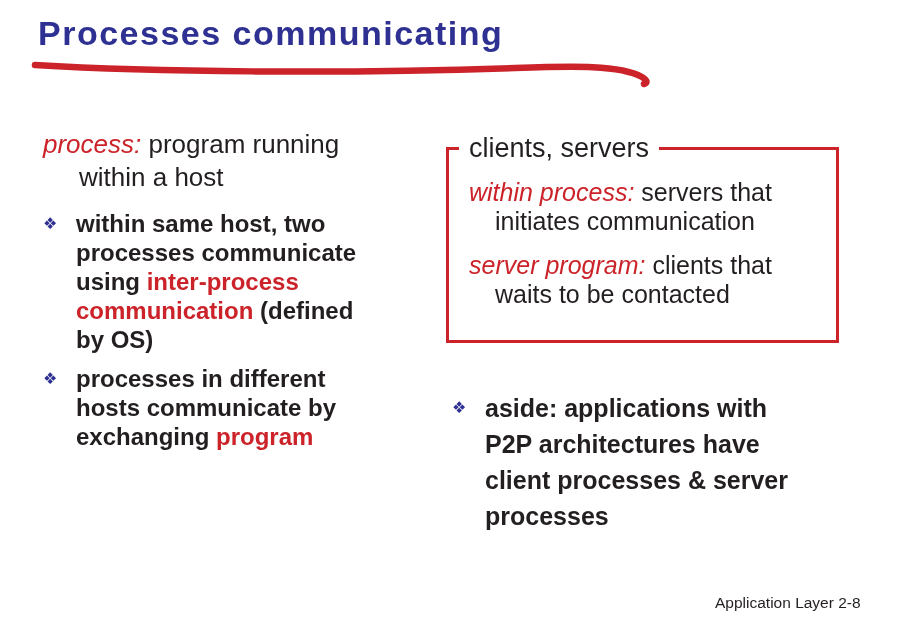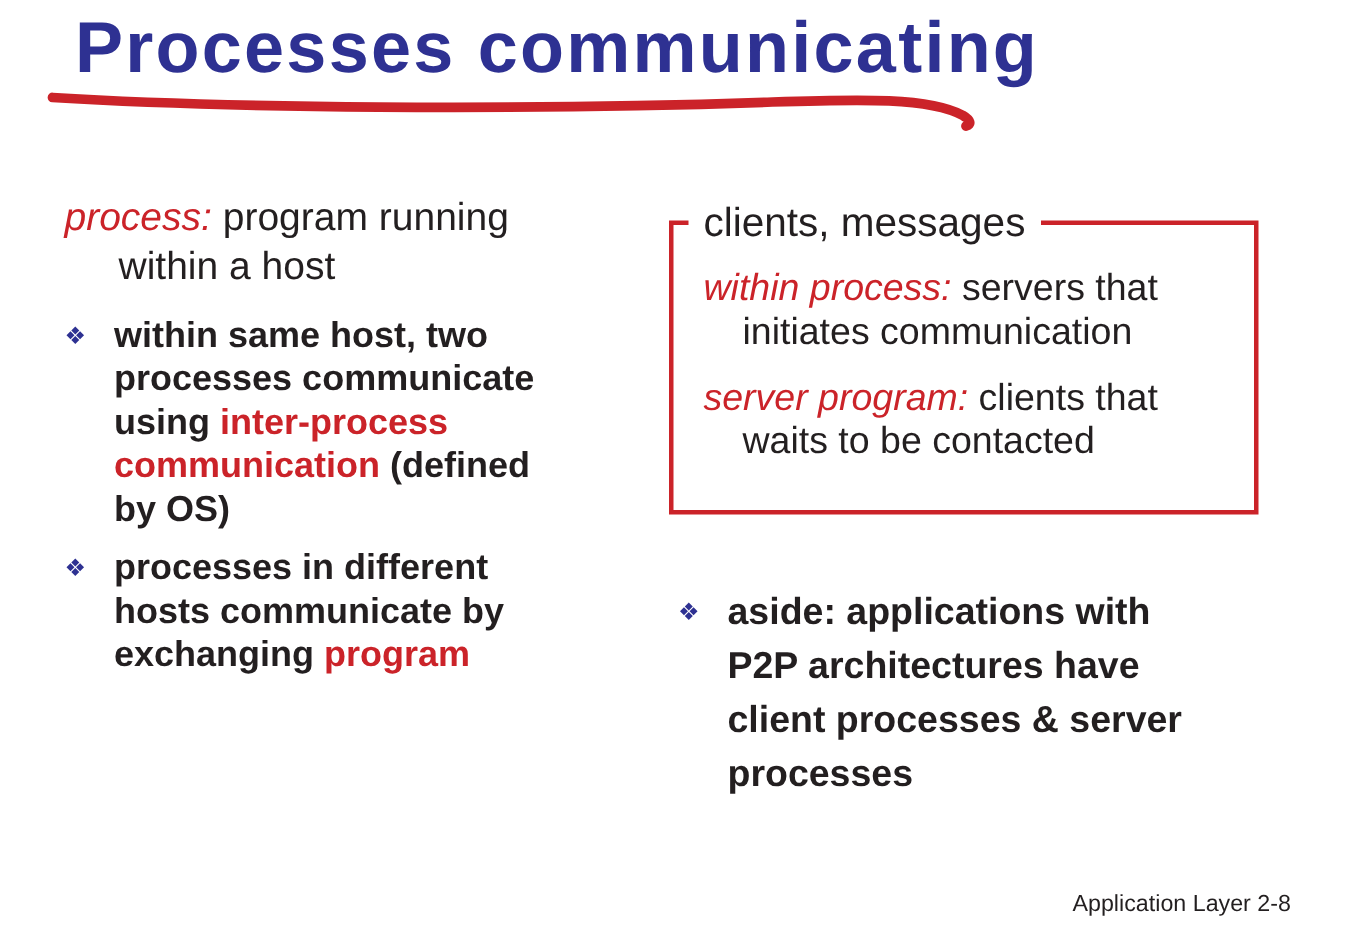--- a/index.html
+++ b/index.html
@@ -15,24 +15,24 @@
     height: 628px;
     background: var(--bg);
     font-family: "Liberation Sans", sans-serif;
     color: var(--text);
     overflow: hidden;
   }
 
   
   .title {
     position: absolute;
-    left: 50px;
+    left: 38px;
     top: 8px;
     margin: 0;
-    font-size: 48px;
+    font-size: 34px;
     line-height: 50px;
     font-weight: bold;
     letter-spacing: 1.5px;
     color: var(--navy);
     white-space: nowrap;
   }
   .underline-svg {
     position: absolute;
     left: 30px;
     top: 56px;
@@ -151,21 +151,21 @@
         <span class="btext"><span>within same host, two processes communicate using </span><span class="red">inter-process communication</span><span> (defined by OS)</span></span>
       </li>
       <li class="bullet">
         <span class="diamond">❖</span>
         <span class="btext"><span>processes in different hosts communicate by exchanging </span><span class="red">program</span><span></span></span>
       </li>
     </ul>
   </section>
 
   <section class="cs-box">
-    <span class="cs-box-label">clients, messages</span>
+    <span class="cs-box-label">clients, servers</span>
     <div class="cs-box-body">
       <p class="box-def"><span class="red it">within process:</span><span> servers that initiates communication</span></p>
       <p class="box-def"><span class="red it">server program:</span><span> clients that waits to be contacted</span></p>
     </div>
   </section>
 
   <div class="aside">
     <span class="diamond">❖</span>
     <span class="btext">aside: applications with P2P architectures have client processes &amp; server processes</span>
   </div>

